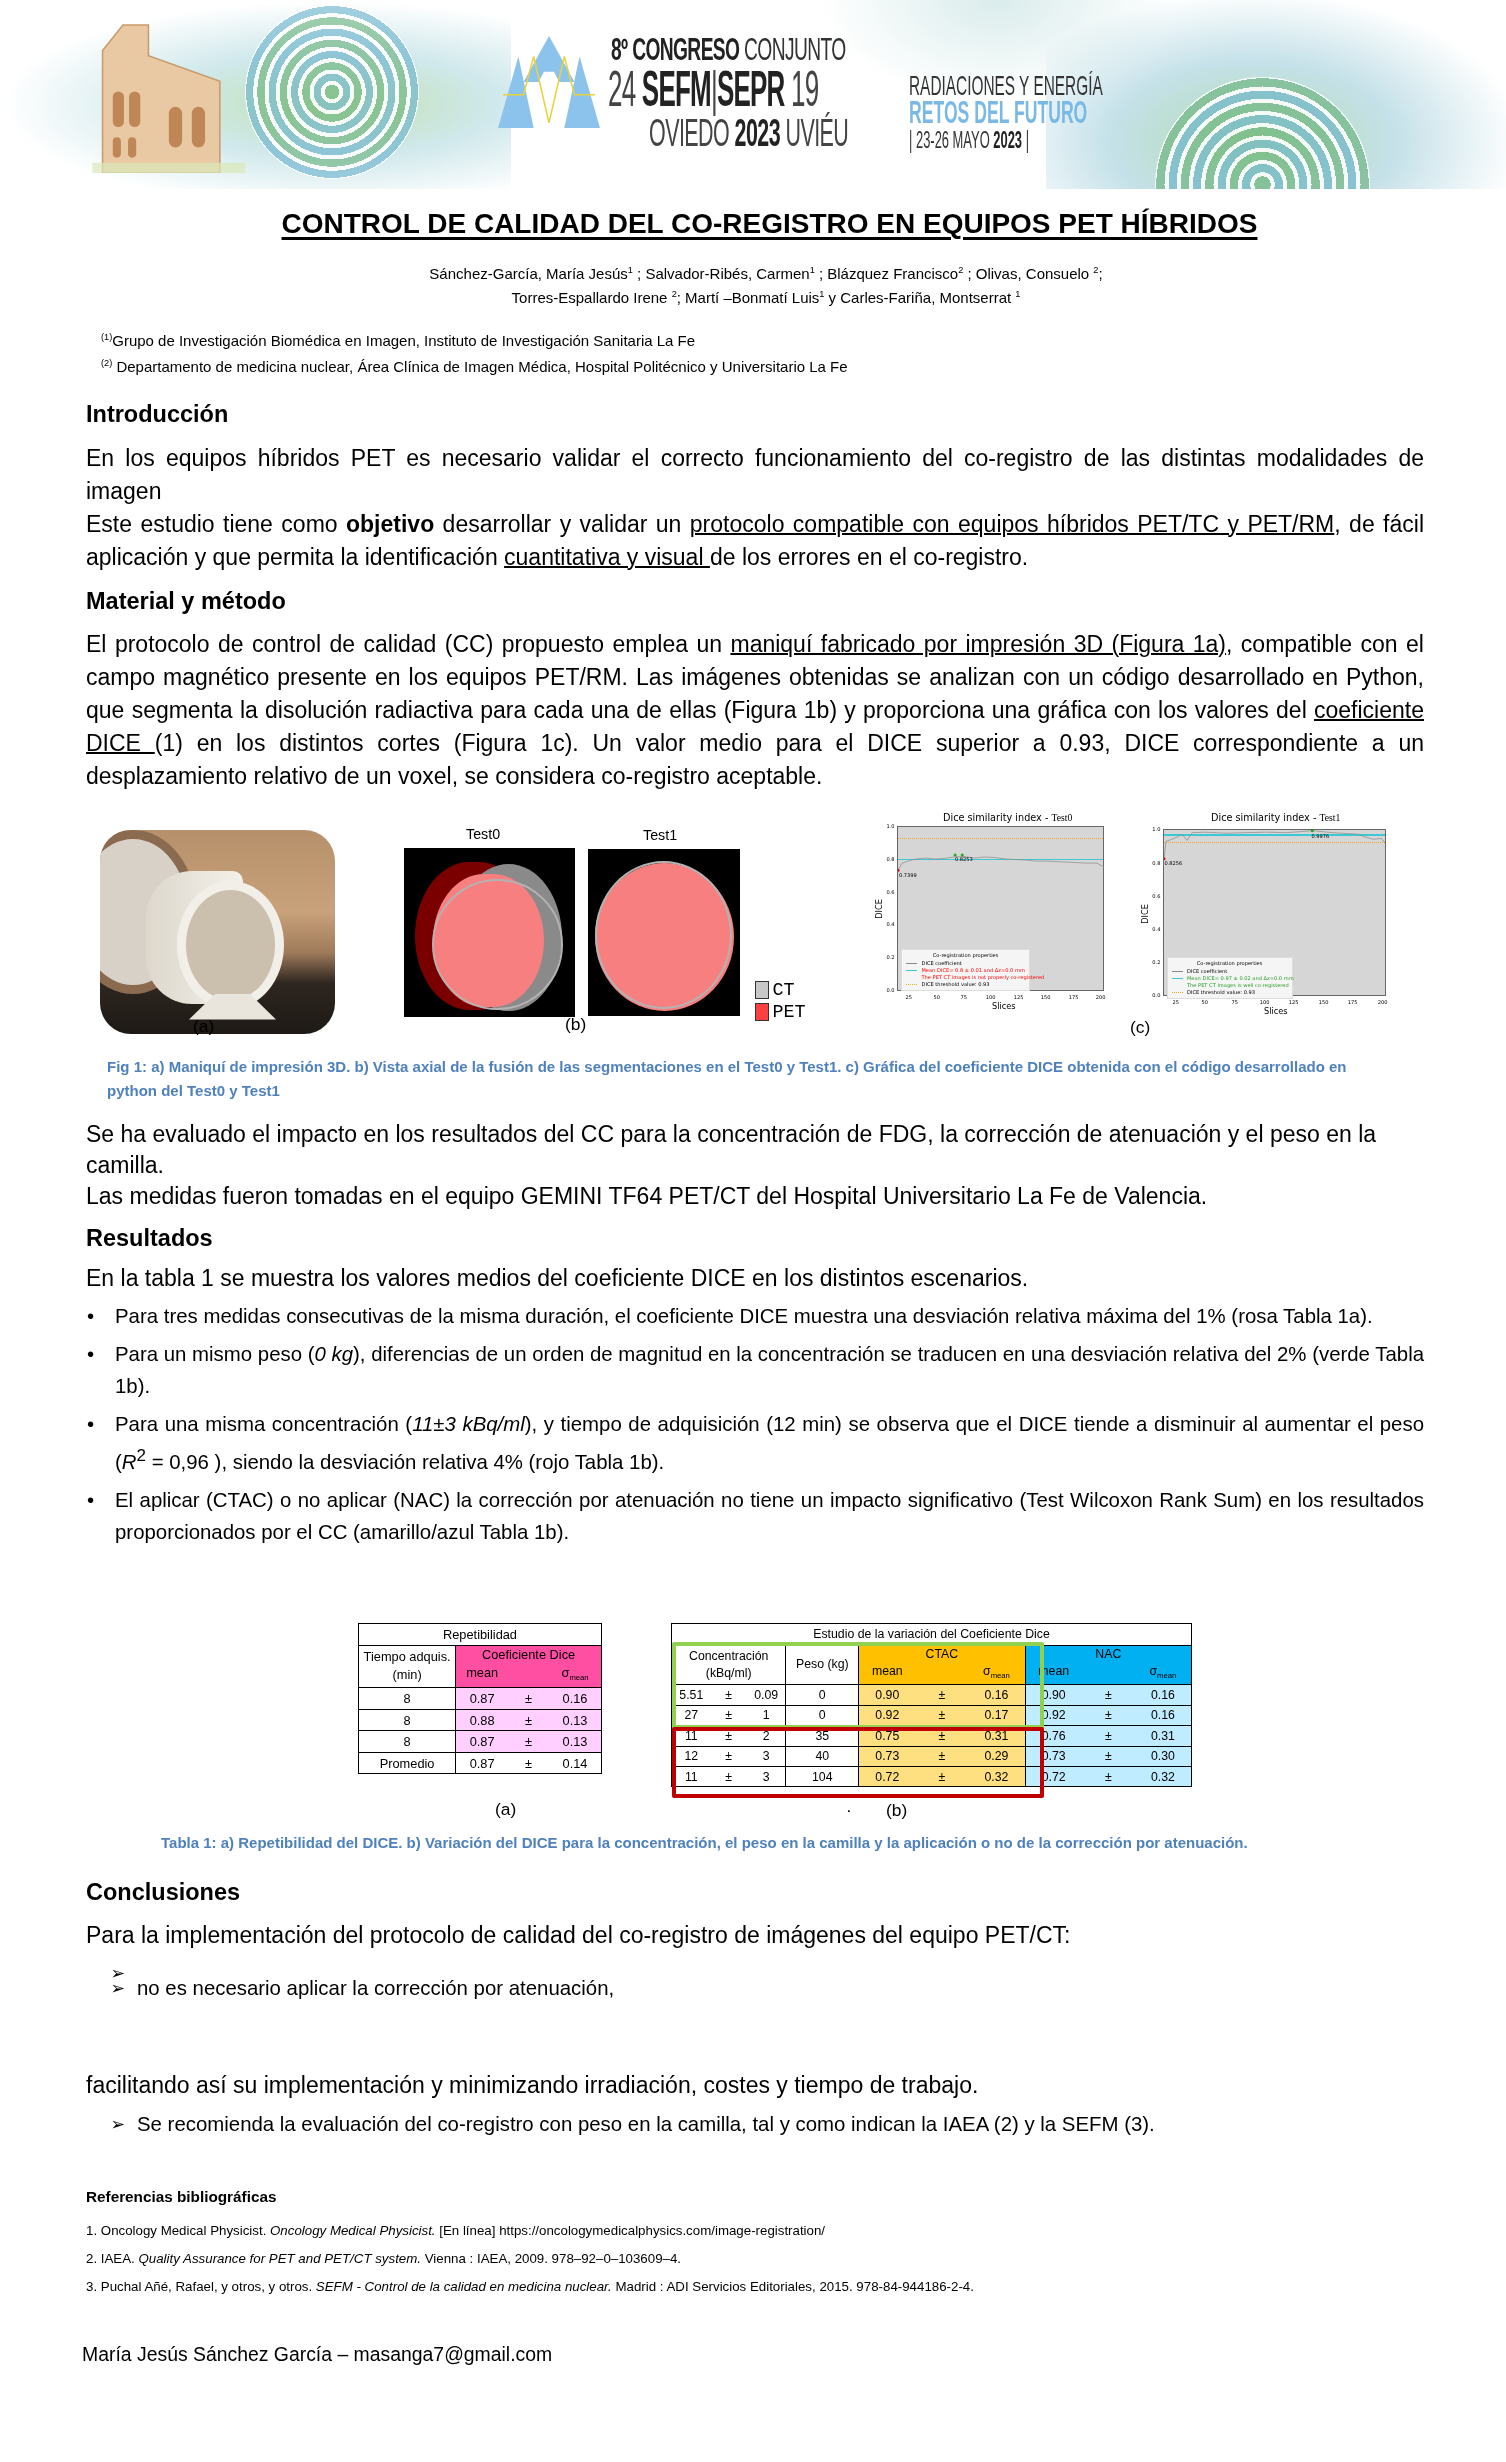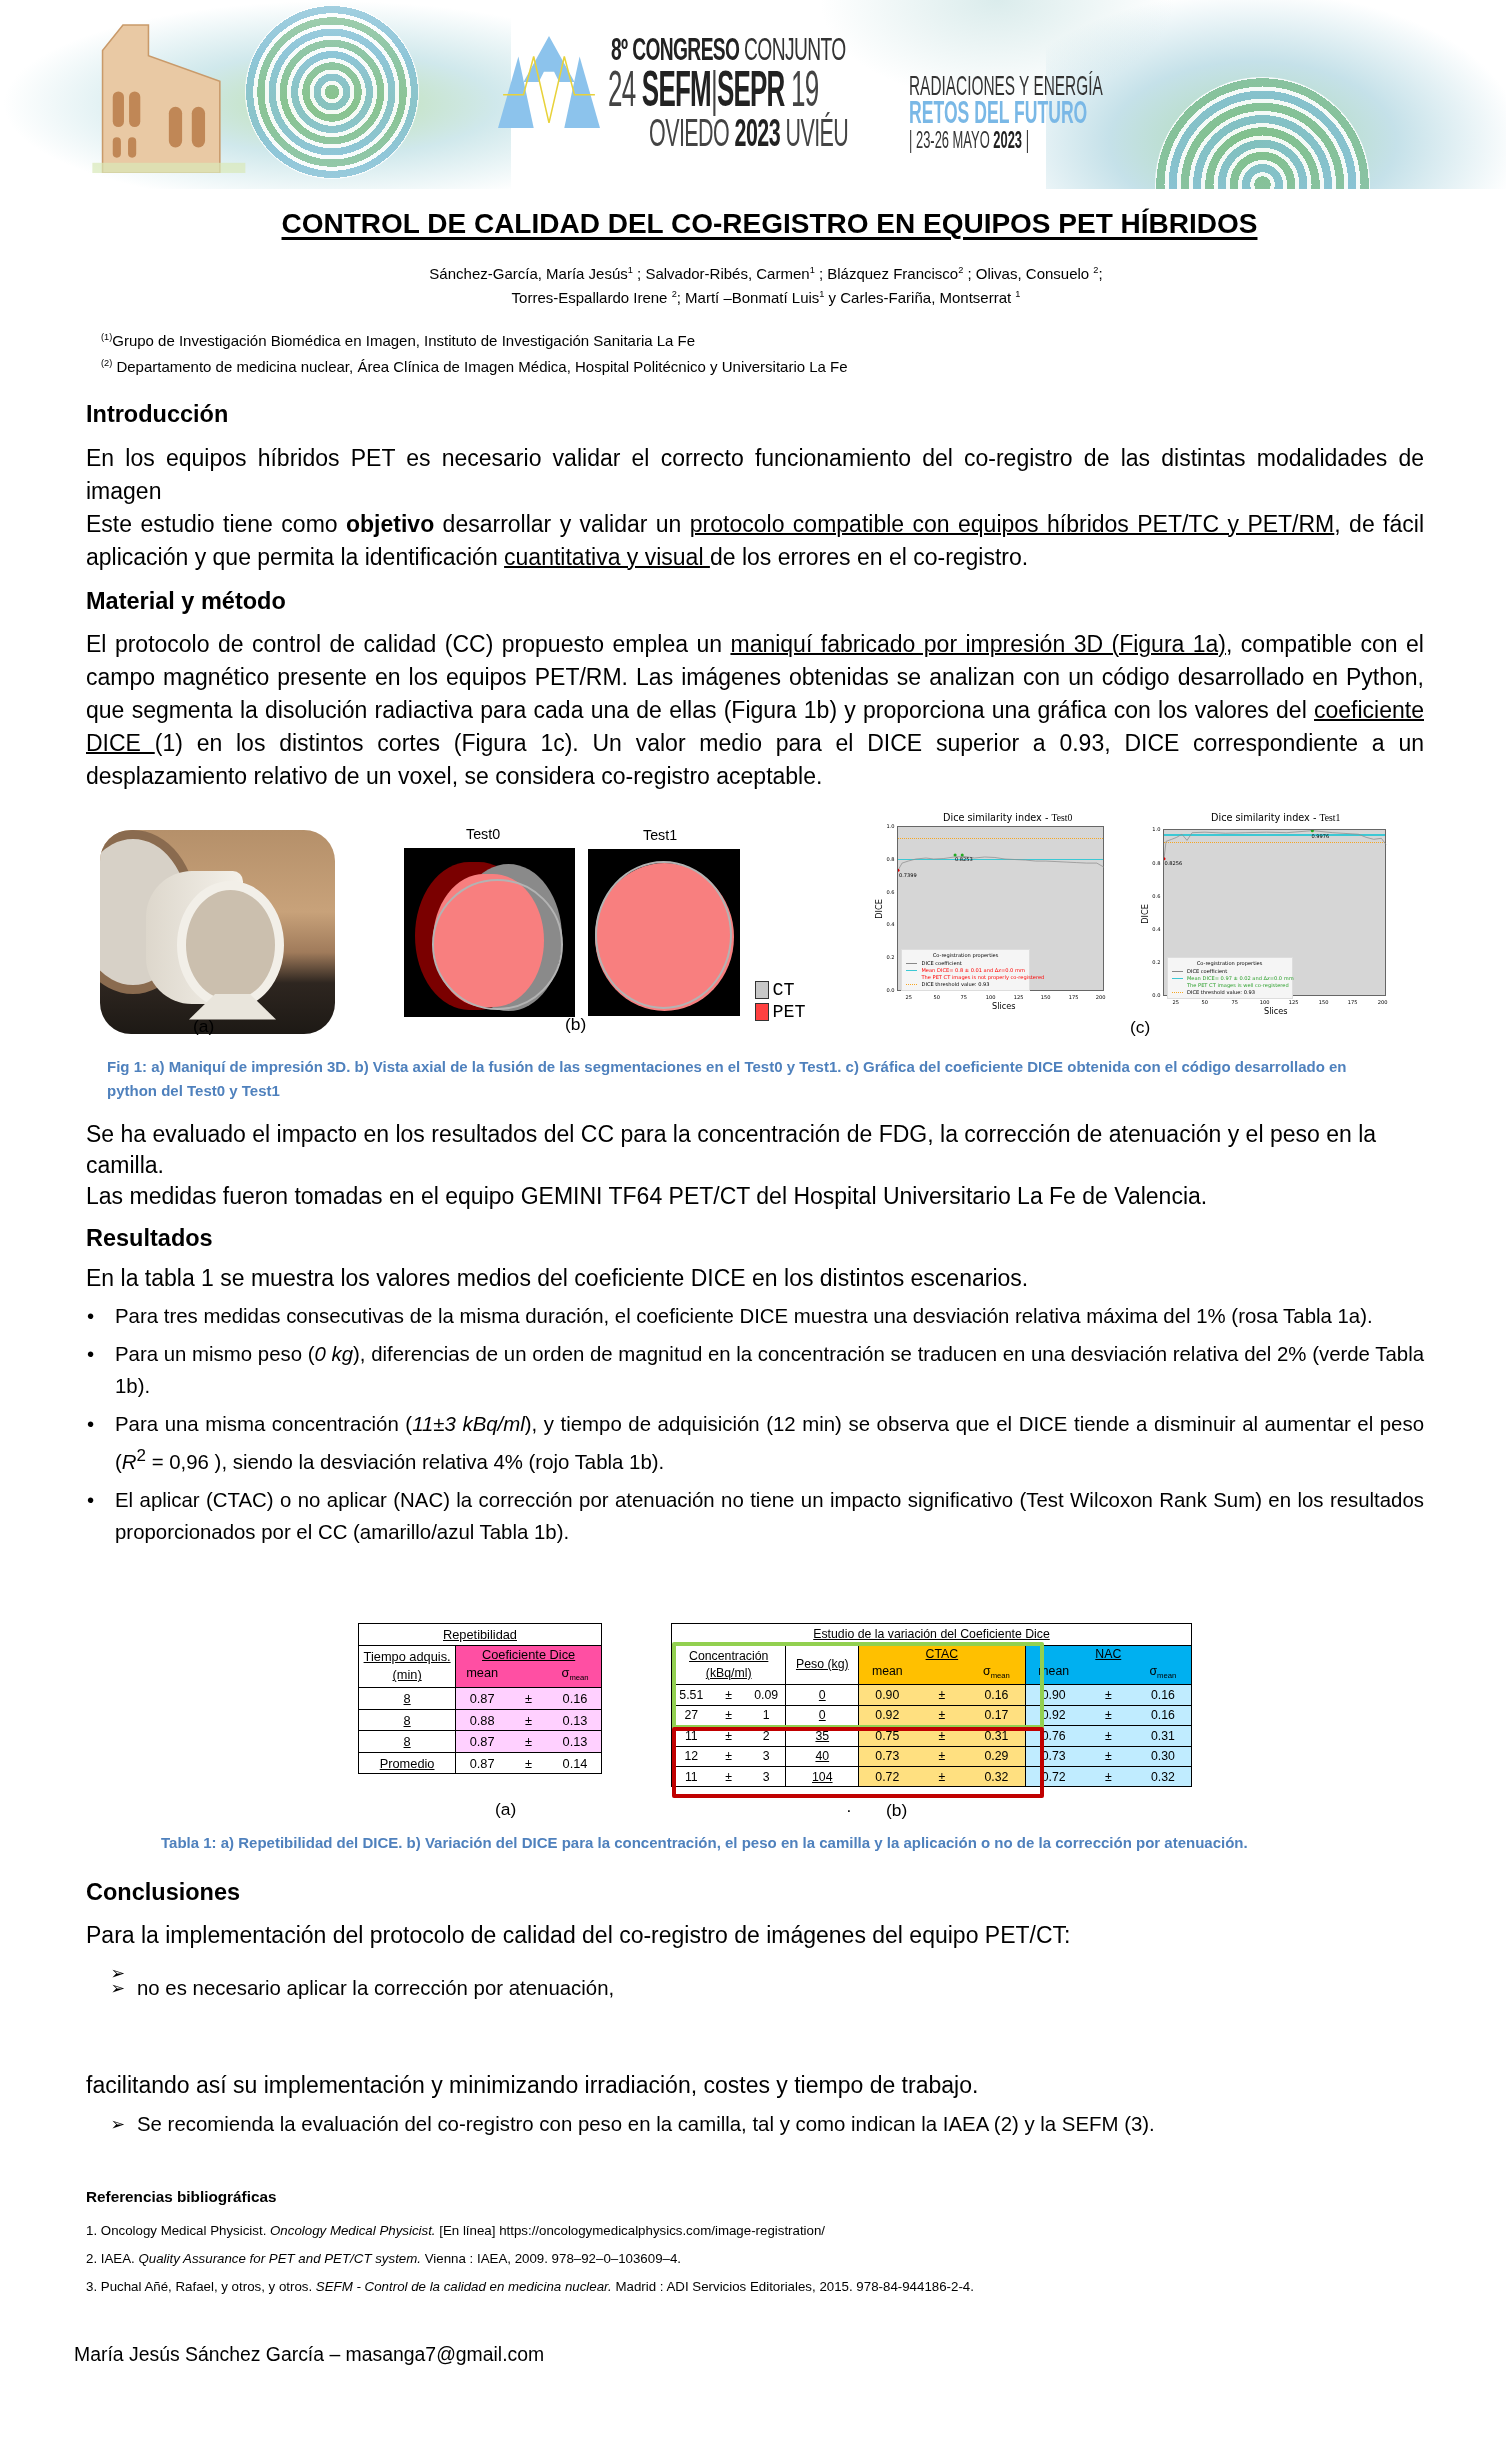--- a/index.html
+++ b/index.html
@@ -85,40 +85,40 @@
   .chart .xlab { position: absolute; font-size: 8.2px; }
   .chart .legend { position: absolute; background: #f5f5f5; border: 0.5px solid #ddd; font-size: 5.1px; padding: 2px 4.1px; line-height: 7.2px; }
   .chart .legend .lt { text-align: center; }
   .chart .legend .row { white-space: nowrap; }
   .chart .legend .k { display: inline-block; width: 11.2px; height: 1px; vertical-align: middle; margin-right: 4.1px; }
   .chart .hline { position: absolute; left: 0; right: 0; }
   .chart .annot { position: absolute; font-size: 5.1px; }
   .chart svg { position: absolute; left: 0; top: 0; }
 
   
-  table { border-collapse: collapse; font-family: "Liberation Sans", sans-serif; text-decoration: underline; }
+  table { border-collapse: collapse; font-family: "Liberation Sans", sans-serif; }
   .tbl-a { position: absolute; left: 358px; top: 1623px; width: 244px; font-size: 12.8px; }
   .tbl-a td { border: 1.5px solid #000; text-align: center; height: 21.5px; padding: 0 2px; }
   .tbl-a .hdr-pink { background: #ff4fa3; }
   .tbl-a .cell-pink { background: #ffd0ff; }
   .tbl-a .num { display: inline-block; width: 33%; text-align: center; }
   .tbl-b { position: absolute; left: 671px; top: 1623px; width: 521px; font-size: 12.3px; }
   .tbl-b td { border: 1.5px solid #000; text-align: center; height: 20.4px; }
   .tbl-b .yel-h { background: #ffc000; }
   .tbl-b .yel { background: #ffe080; }
   .tbl-b .blu-h { background: #00b0f0; }
   .tbl-b .blu { background: #c0ecff; }
   .tbl-b .num { display: inline-block; width: 33%; text-align: center; }
   .box-green { position: absolute; left: 672px; top: 1642px; width: 372px; height: 87px; border: 4.1px solid #92d050; border-radius: 2px; pointer-events: none; }
   .box-red { position: absolute; left: 672px; top: 1727px; width: 372px; height: 71px; border: 4.1px solid #c00000; border-radius: 2px; pointer-events: none; }
   sub.s { font-size: 7.7px; vertical-align: -3.1px; }
 
   .refs-h { position: absolute; left: 86px; top: 2188px; font-size: 15.3px; font-weight: 700; }
   .ref { position: absolute; left: 86px; font-size: 13.3px; white-space: nowrap; }
-  .contact { position: absolute; left: 74px; top: 2343px; font-size: 19.4px; }
+  .contact { position: absolute; left: 82px; top: 2343px; font-size: 19.4px; }
 </style>
 </head>
 <body>
 
 <div class="banner">
   <div class="wash-left"></div>
   <div class="wash-right"></div>
   <div class="wash-top"></div>
   <div class="rosette r1"></div>
   <div class="rosette r2"></div>

